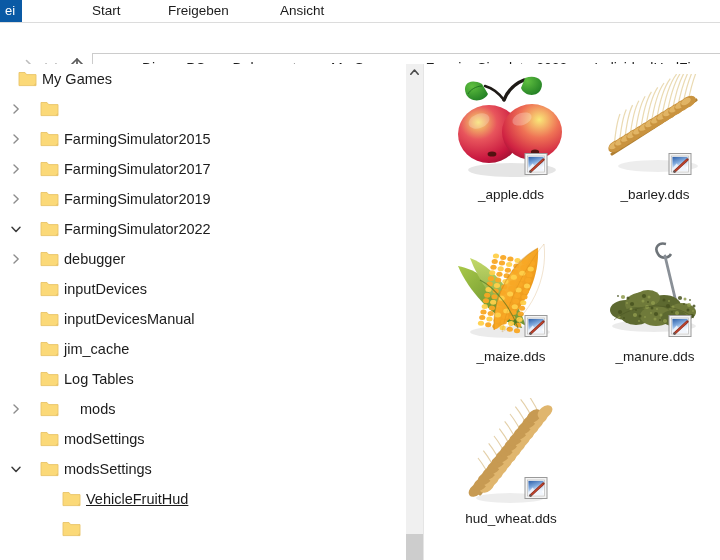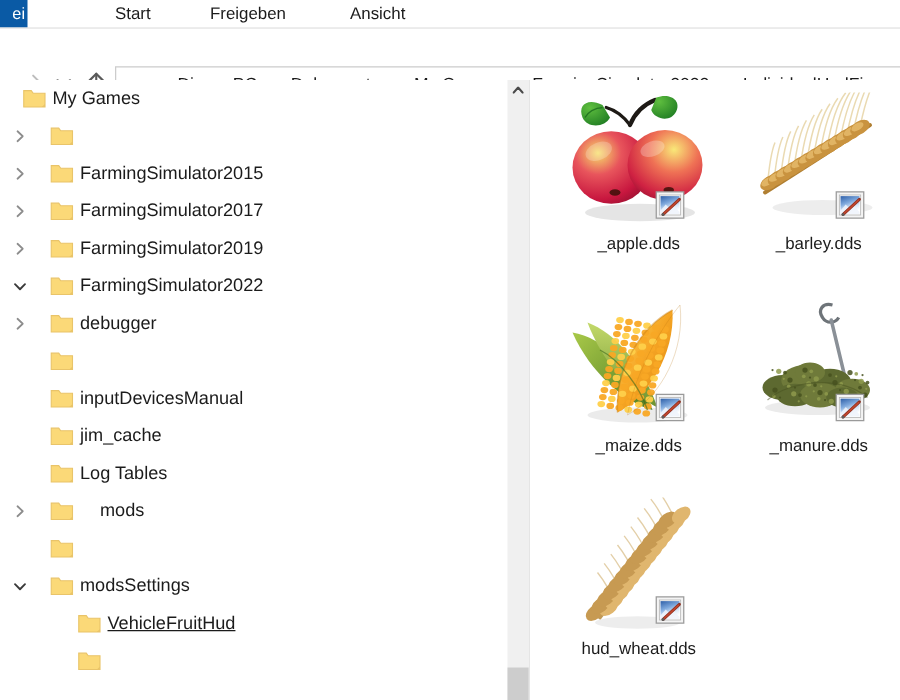--- a/index.html
+++ b/index.html
@@ -29,21 +29,21 @@
     background: #ffffff;
   }
   .tab-file {
     position: absolute;
     left: 0; top: 0;
     width: 22px; height: 22px;
     background: #0a5aa5;
     color: #ffffff;
     font-size: 13px;
     line-height: 22px;
-    text-align: right;
+    text-align: center;
     padding-right: 2px;
     box-sizing: border-box;
     overflow: hidden;
     white-space: nowrap;
   }
   .tab-item {
     position: absolute;
     top: 0; height: 22px;
     line-height: 22px;
     font-size: 13.5px;
@@ -373,20 +373,21 @@
               <path d="M1 1.5 L7 1.5 L8.6 3.6 L18 3.6 L18 14.6 L1 14.6 Z" fill="#fbd978" stroke="#e9c469" stroke-width="0.9"></path>
               <path d="M15.4 14.6 L18 14.6 L18 12.1 Z" fill="#e9c469"></path>
             </svg></span>
           <span class="tree-label" style="left: 64px;">debugger</span>
         </div>
         <div class="tree-row">
           <span class="tree-folder" style="left: 40px;"><svg width="19" height="16" viewBox="0 0 19 16">
               <path d="M1 1.5 L7 1.5 L8.6 3.6 L18 3.6 L18 14.6 L1 14.6 Z" fill="#fbd978" stroke="#e9c469" stroke-width="0.9"></path>
               <path d="M15.4 14.6 L18 14.6 L18 12.1 Z" fill="#e9c469"></path>
             </svg></span>
+          <span class="tree-label" style="left: 64px;">inputDevices</span>
         </div>
         <div class="tree-row">
           <span class="tree-folder" style="left: 40px;"><svg width="19" height="16" viewBox="0 0 19 16">
               <path d="M1 1.5 L7 1.5 L8.6 3.6 L18 3.6 L18 14.6 L1 14.6 Z" fill="#fbd978" stroke="#e9c469" stroke-width="0.9"></path>
               <path d="M15.4 14.6 L18 14.6 L18 12.1 Z" fill="#e9c469"></path>
             </svg></span>
           <span class="tree-label" style="left: 64px;">inputDevicesManual</span>
         </div>
         <div class="tree-row">
           <span class="tree-folder" style="left: 40px;"><svg width="19" height="16" viewBox="0 0 19 16">
@@ -412,20 +413,21 @@
               <path d="M1 1.5 L7 1.5 L8.6 3.6 L18 3.6 L18 14.6 L1 14.6 Z" fill="#fbd978" stroke="#e9c469" stroke-width="0.9"></path>
               <path d="M15.4 14.6 L18 14.6 L18 12.1 Z" fill="#e9c469"></path>
             </svg></span>
           <span class="tree-label" style="left: 64px; margin-left: 16px;">mods</span>
         </div>
         <div class="tree-row">
           <span class="tree-folder" style="left: 40px;"><svg width="19" height="16" viewBox="0 0 19 16">
               <path d="M1 1.5 L7 1.5 L8.6 3.6 L18 3.6 L18 14.6 L1 14.6 Z" fill="#fbd978" stroke="#e9c469" stroke-width="0.9"></path>
               <path d="M15.4 14.6 L18 14.6 L18 12.1 Z" fill="#e9c469"></path>
             </svg></span>
+          <span class="tree-label" style="left: 64px;">modSettings</span>
         </div>
         <div class="tree-row">
           <span class="tree-chevron" style="left: 10px;">
             <svg width="12" height="12" viewBox="0 0 12 12">
               <polyline points="2,4.3 6,8.4 10,4.3" stroke="#3b3b3b" stroke-width="1.5" fill="none" stroke-linecap="round" stroke-linejoin="round"></polyline>
             </svg>
           </span>
           <span class="tree-folder" style="left: 40px;"><svg width="19" height="16" viewBox="0 0 19 16">
               <path d="M1 1.5 L7 1.5 L8.6 3.6 L18 3.6 L18 14.6 L1 14.6 Z" fill="#fbd978" stroke="#e9c469" stroke-width="0.9"></path>
               <path d="M15.4 14.6 L18 14.6 L18 12.1 Z" fill="#e9c469"></path>

